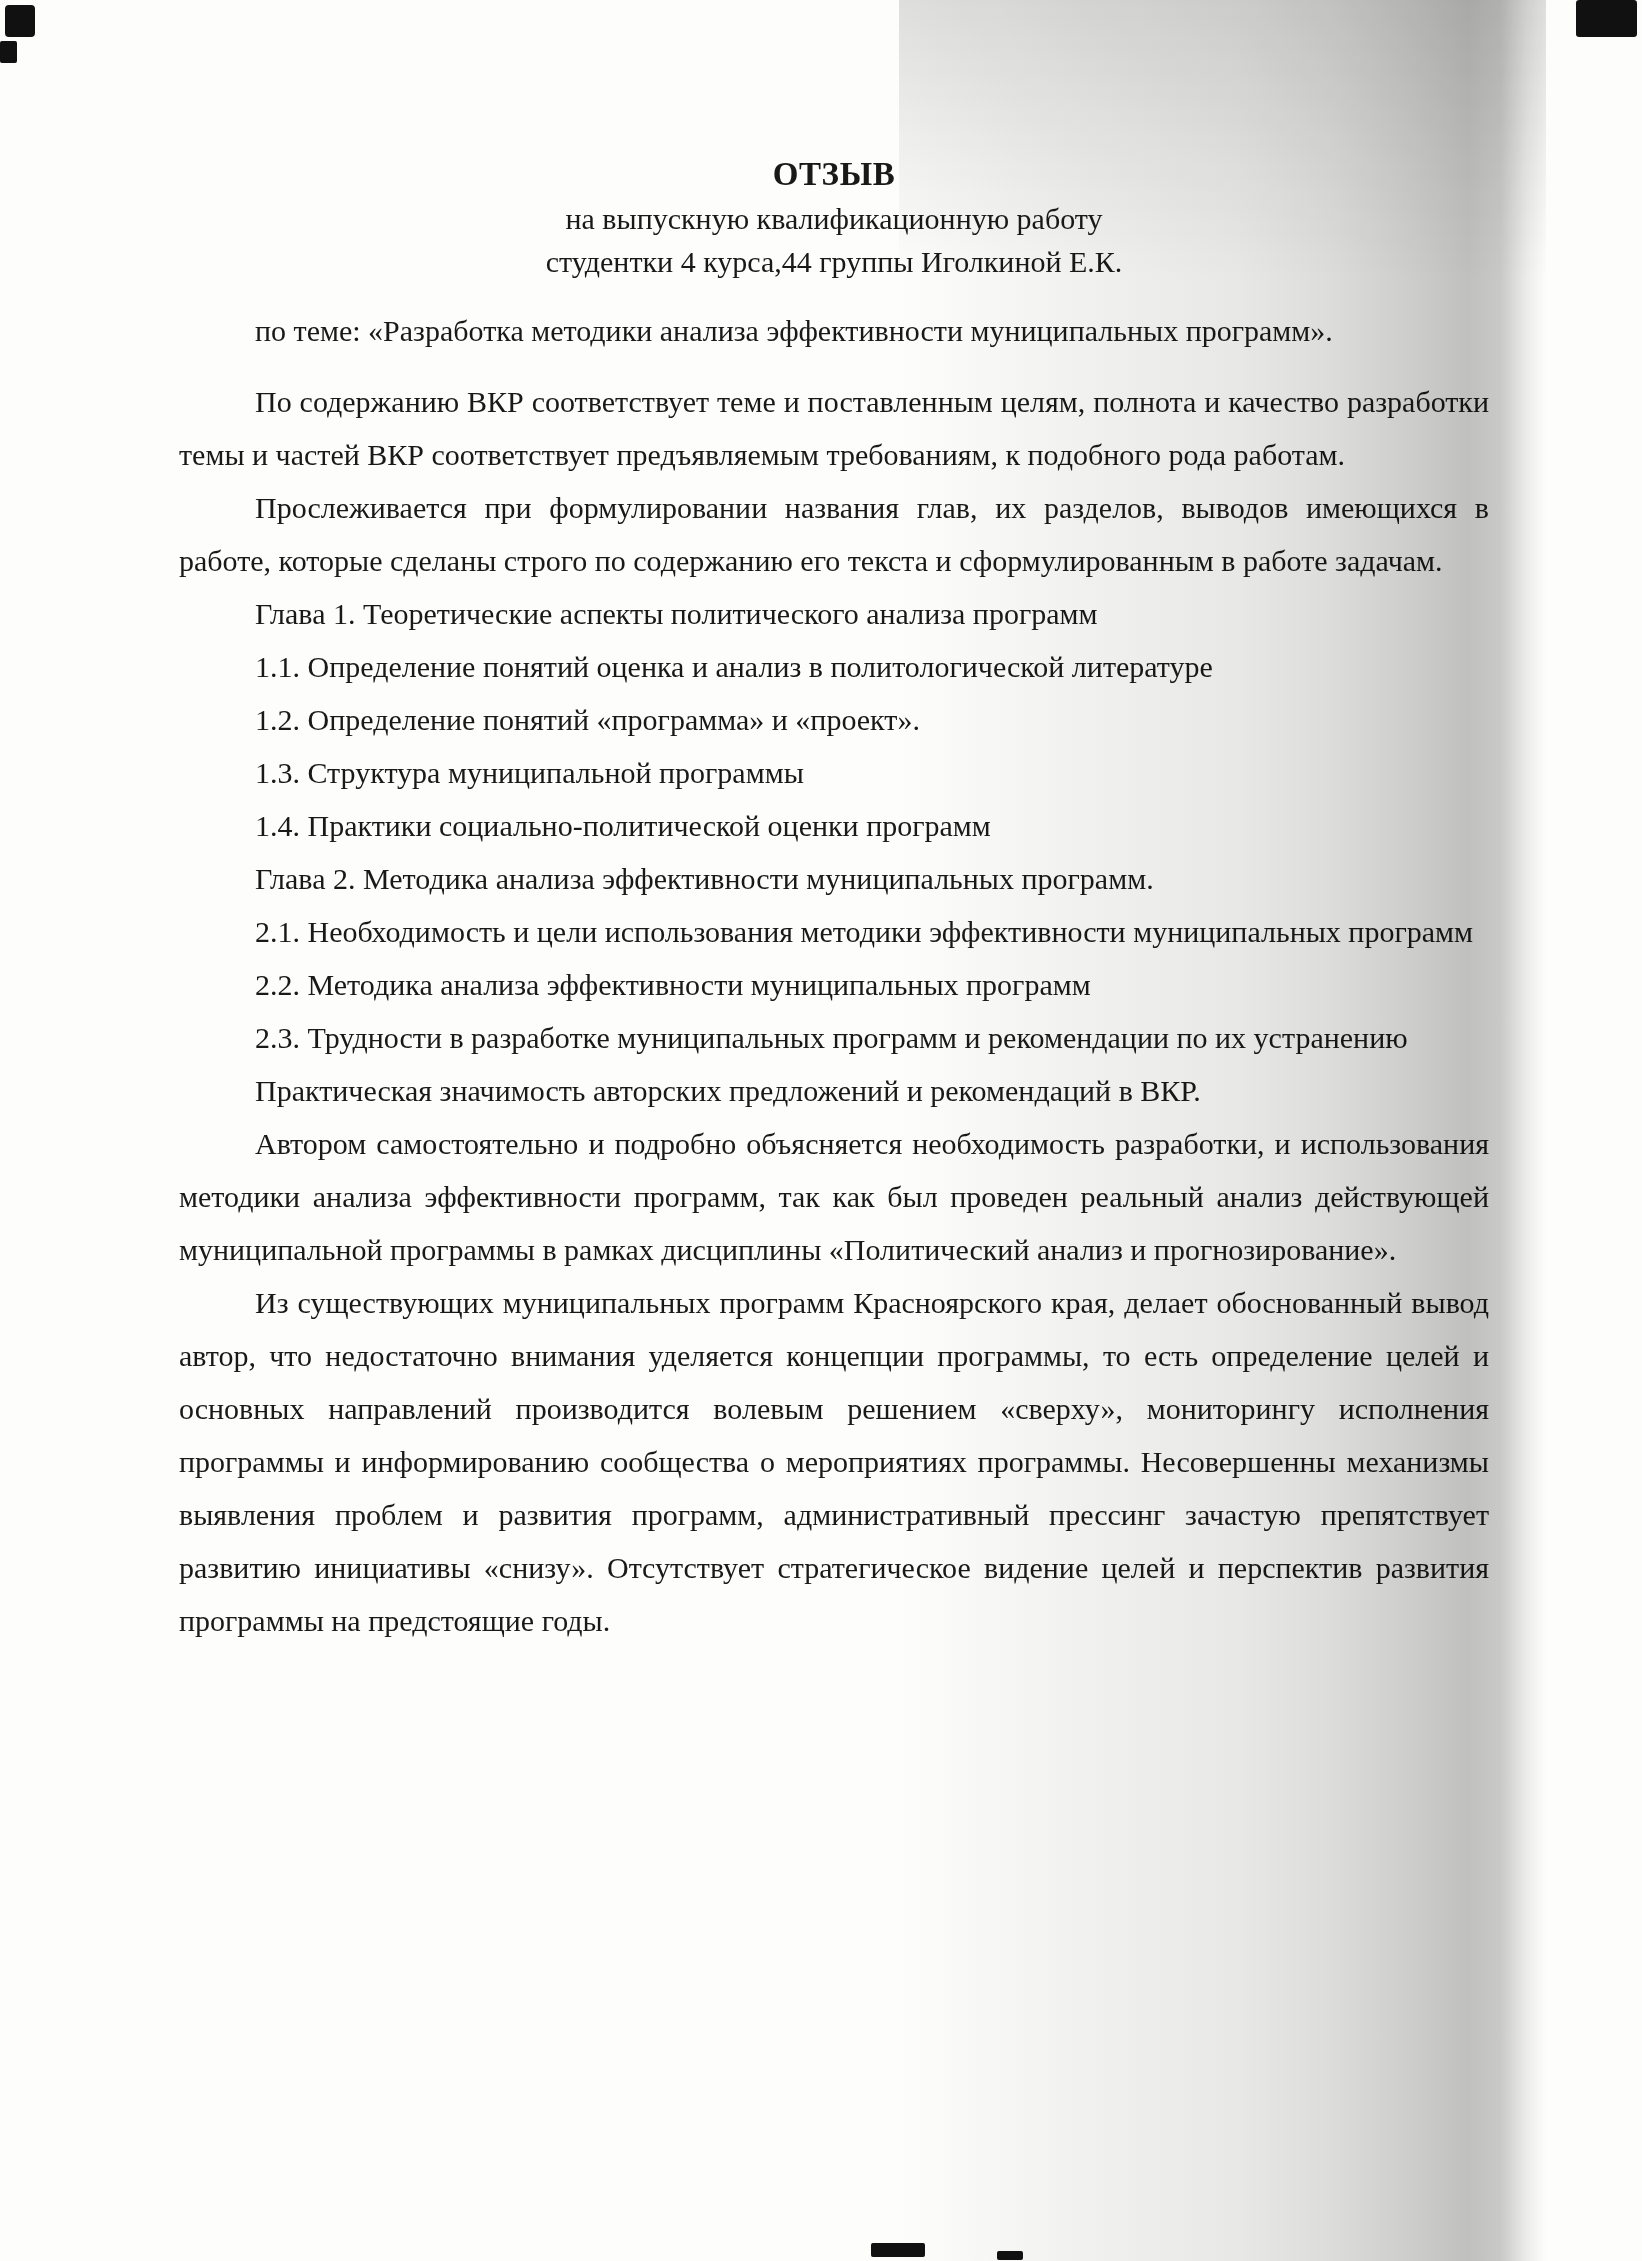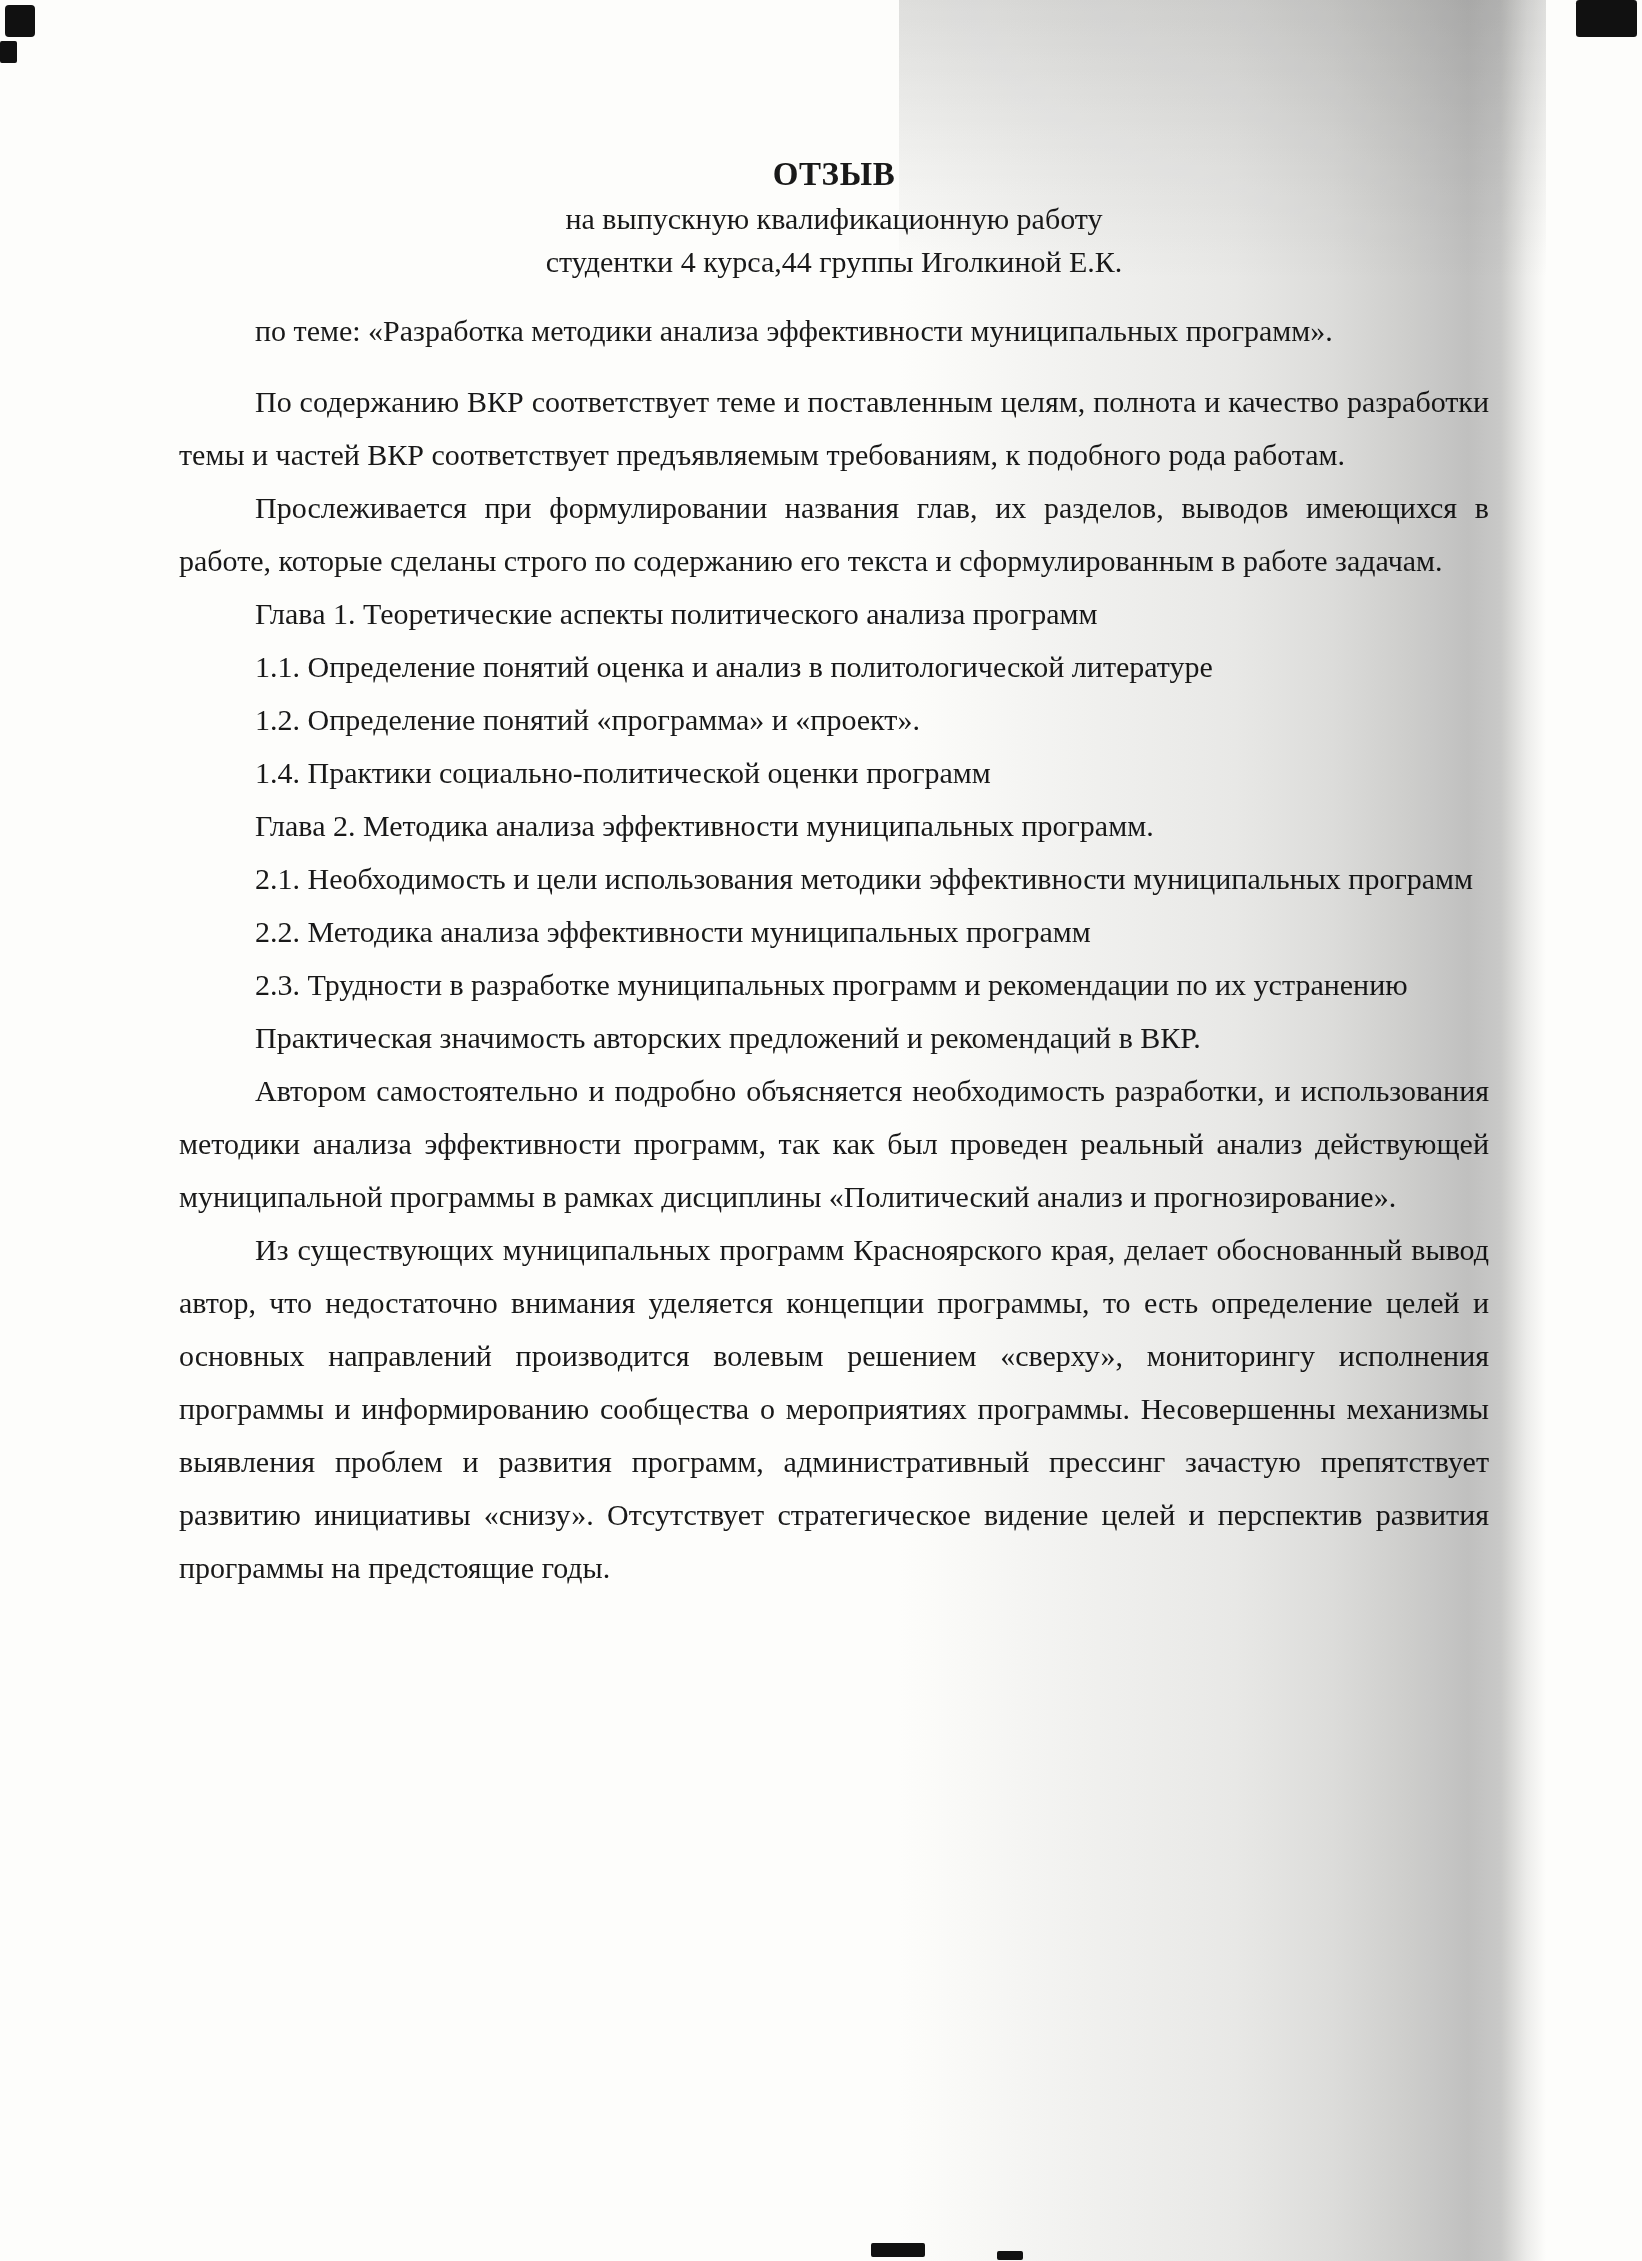--- a/index.html
+++ b/index.html
@@ -102,20 +102,21 @@
     <div class="center-line">на выпускную квалификационную работу</div>
     <div class="center-line">студентки 4 курса,44 группы Иголкиной Е.К.</div>
 
     <div id="paragraphs" class="body-block">
         <p class="para space-before">по теме: «Разработка методики анализа эффективности муниципальных программ».</p>
         <p class="para space-before">По содержанию ВКР соответствует теме и поставленным целям, полнота и качество разработки темы и частей ВКР соответствует предъявляемым требованиям, к подобного рода работам.</p>
         <p class="para">Прослеживается при формулировании названия глав, их разделов, выводов имеющихся в работе, которые сделаны строго по содержанию его текста и сформулированным в работе задачам.</p>
         <p class="para">Глава 1. Теоретические аспекты политического анализа программ</p>
         <p class="para">1.1. Определение понятий оценка и анализ в политологической литературе</p>
         <p class="para">1.2. Определение понятий «программа» и «проект».</p>
+        <p class="para">1.3. Структура муниципальной программы</p>
         <p class="para">1.4. Практики социально-политической оценки программ</p>
         <p class="para">Глава 2. Методика анализа эффективности муниципальных программ.</p>
         <p class="para">2.1.  Необходимость и цели использования методики эффективности муниципальных программ</p>
         <p class="para">2.2. Методика анализа эффективности муниципальных программ</p>
         <p class="para">2.3.  Трудности в разработке муниципальных программ и рекомендации по их устранению</p>
         <p class="para">Практическая значимость авторских предложений и рекомендаций в ВКР.</p>
         <p class="para">Автором самостоятельно и подробно объясняется необходимость разработки, и использования методики  анализа эффективности программ, так как был проведен реальный анализ действующей муниципальной программы в рамках дисциплины «Политический анализ и прогнозирование».</p>
         <p class="para">Из существующих муниципальных программ Красноярского края, делает обоснованный вывод автор, что недостаточно внимания уделяется концепции программы, то есть определение целей и основных направлений производится волевым решением «сверху», мониторингу исполнения программы и информированию сообщества о мероприятиях программы. Несовершенны механизмы выявления проблем и развития программ, административный прессинг зачастую препятствует развитию инициативы «снизу». Отсутствует стратегическое видение целей и перспектив развития программы на предстоящие годы.</p>
       </div>
   </div>

